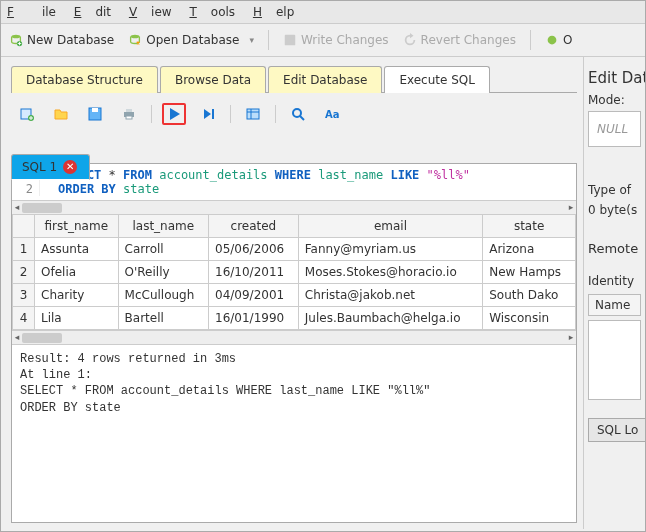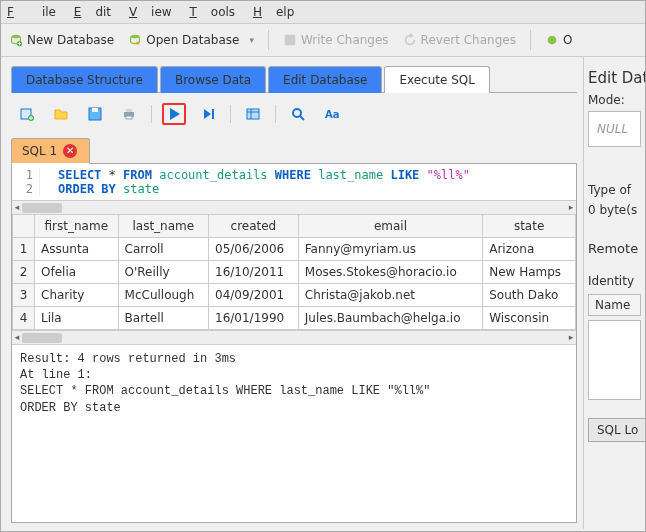--- a/index.html
+++ b/index.html
@@ -9,29 +9,29 @@
 .menubar .ul { text-decoration: underline; }
 .toolbar { background: #efefef; padding: 6px 8px; border-bottom: 1px solid #ccc; display: flex; align-items: center; gap: 14px; }
 .tbtn { display: inline-flex; align-items: center; gap: 4px; color: #333; cursor: pointer; }
 .tbtn.dis { color: #aaa; }
 .tbtn .ic { width: 14px; height: 14px; display: inline-block; }
 .sep { width: 1px; height: 20px; background: #ccc; }
 .main { display: flex; height: calc(100% - 58px); }
 .left { width: 582px; padding: 8px 6px 6px 10px; display: flex; flex-direction: column; }
 .right { flex: 1; border-left: 1px solid #ccc; padding: 6px 4px; background: #f0f0f0; overflow: hidden; white-space: nowrap; }
 .tabs { display: flex; border-bottom: 1px solid #aaa; }
-.tab { padding: 6px 14px; border: 1px solid #aaa; border-bottom: none; background: #3b82f6; margin-right: 2px; border-radius: 3px 3px 0 0; cursor: pointer; position: relative; top: 1px; }
+.tab { padding: 6px 14px; border: 1px solid #aaa; border-bottom: none; background: #fef9c3; margin-right: 2px; border-radius: 3px 3px 0 0; cursor: pointer; position: relative; top: 1px; }
 .tab.active { background: #fff; font-weight: normal; }
 .sqltoolbar { padding: 10px 4px; display: flex; align-items: center; gap: 10px; }
 .ibtn { width: 24px; height: 22px; display: inline-flex; align-items: center; justify-content: center; border: 1px solid transparent; border-radius: 2px; cursor: pointer; }
 .ibtn .sq { width: 16px; height: 16px; }
 .execbox { border: 2px solid #e33; padding: 1px; }
 .vline { width: 1px; height: 18px; background: #ccc; }
 .sqltabs { display: flex; margin-top: 2px; }
-.sqltab { padding: 5px 12px 5px 10px; border: 1px solid #aaa; background: #fdba74; border-radius: 3px 3px 0 0; display: flex; align-items: center; gap: 6px; position: relative; top: 1px; border-bottom: 1px solid #fff; cursor: pointer; }
+.sqltab { padding: 5px 12px 5px 10px; border: 1px solid #aaa; background: #0ea5e9; border-radius: 3px 3px 0 0; display: flex; align-items: center; gap: 6px; position: relative; top: 17px; border-bottom: 1px solid #fff; cursor: pointer; }
 .closex { width: 14px; height: 14px; border-radius: 50%; background: #d33; color: #fff; font-size: 10px; display: flex; align-items: center; justify-content: center; line-height: 1; }
 .panel { border: 1px solid #aaa; background: #fff; display: flex; flex-direction: column; flex: 1; }
 .editor { font-family: "DejaVu Sans Mono", monospace; font-size: 12px; padding: 4px 0 4px 0; display: flex; }
 .gutter { width: 28px; text-align: right; padding-right: 6px; color: #888; background: #fff; border-right: 1px solid #eee; }
 .code { padding-left: 18px; }
 .kw { color: #1060c0; font-weight: bold; }
 .ident { color: #1a9a7a; }
 .str { color: #c030a0; }
 .hscroll { height: 14px; background: #eee; border-top: 1px solid #ccc; position: relative; }
 .hscroll .thumb { position: absolute; left: 10px; top: 2px; height: 10px; width: 40px; background: #ccc; border-radius: 2px; }

